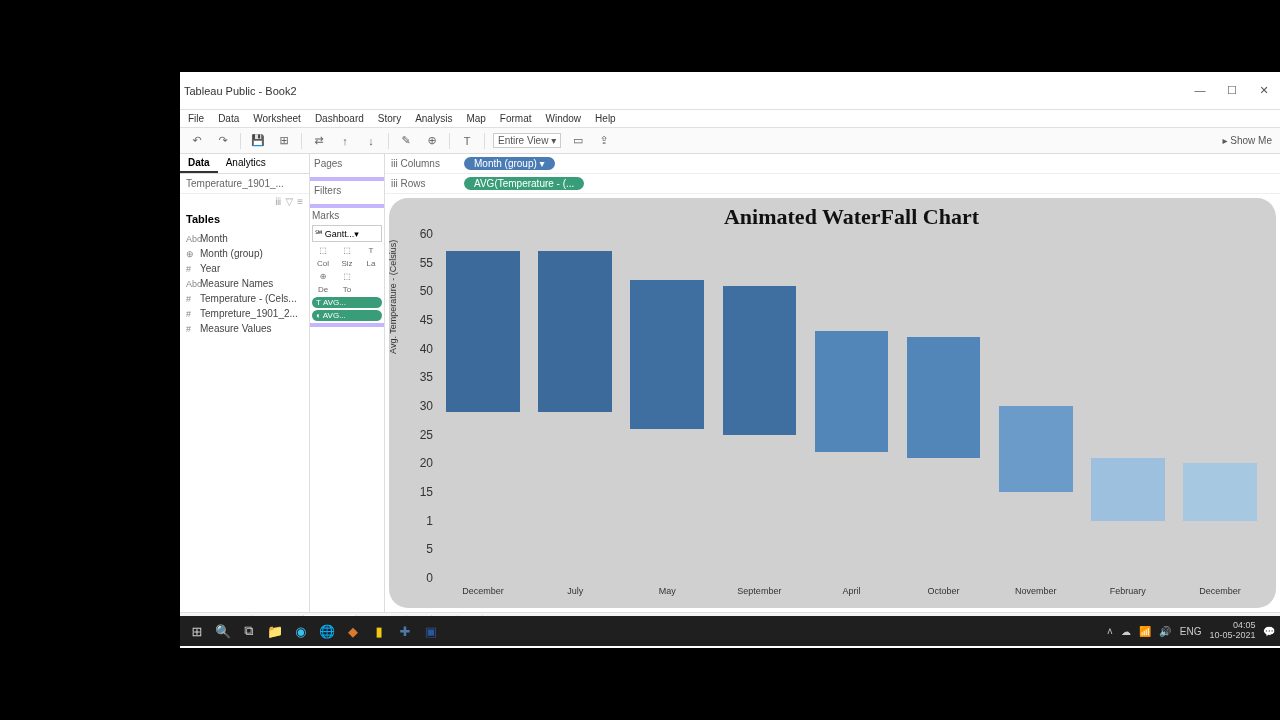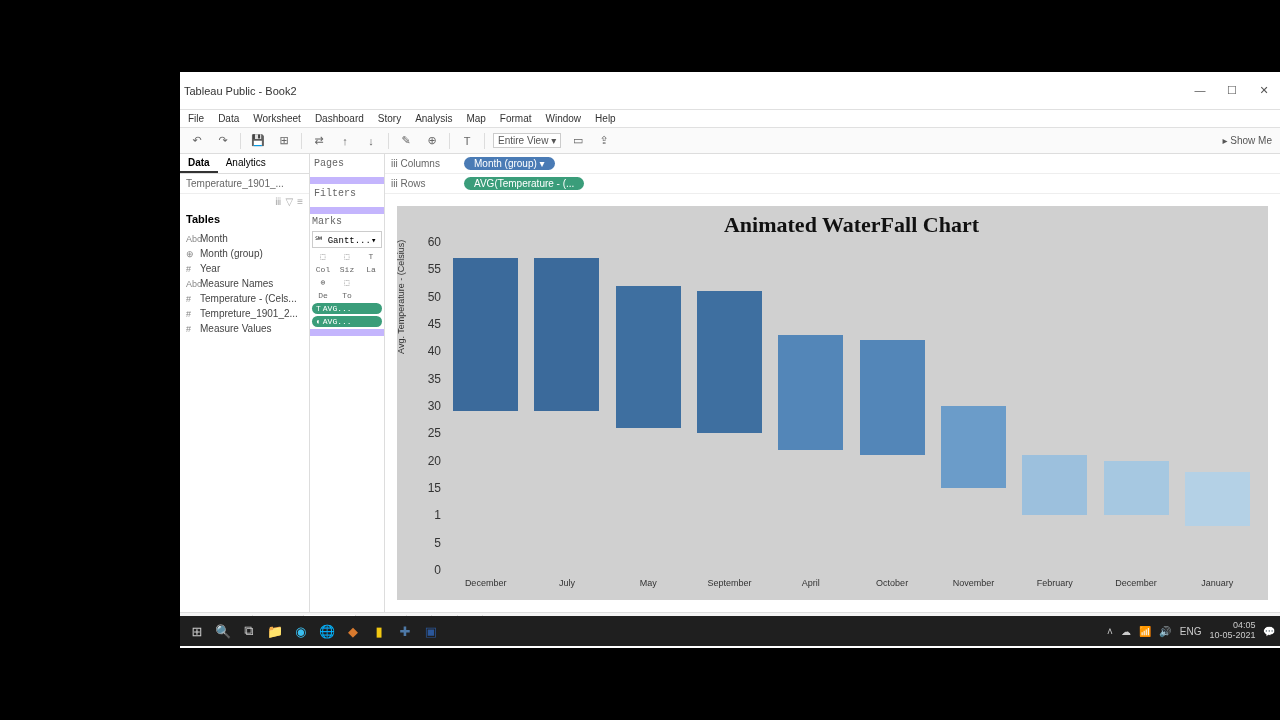--- a/index.html
+++ b/index.html
@@ -36,39 +36,39 @@
 .data-tabs .tab.active { font-weight: bold; border-bottom: 2px solid #333; }
 .data-source { padding: 4px 6px; font-size: 10px; color: #666; border-bottom: 1px solid #eee; white-space: nowrap; overflow: hidden; text-overflow: ellipsis; }
 .data-search { padding: 2px 6px; display: flex; gap: 4px; justify-content: flex-end; color: #aaa; font-size: 10px; }
 .tables-hdr { padding: 4px 6px; font-weight: bold; font-size: 11px; }
 .field-list { padding: 2px 0; }
 .field { padding: 2px 6px; font-size: 10px; color: #444; white-space: nowrap; overflow: hidden; text-overflow: ellipsis; display: flex; align-items: center; gap: 4px; }
 .field .ficon { width: 10px; font-size: 9px; color: #888; }
 
 
 .shelf-col { width: 75px; border-right: 1px solid #ddd; display: flex; flex-direction: column; }
-.shelf-section { border-bottom: 7px solid #c4b5fd; padding: 4px; font-family: Liberation Mono, monospace; }
+.shelf-section { border-bottom: 4px solid #c4b5fd; padding: 4px; }
 .shelf-title { font-size: 10px; color: #666; margin-bottom: 4px; }
 .marks-card { padding: 2px; }
 .marks-dropdown { font-size: 9px; padding: 1px 2px; border: 1px solid #ccc; width: 100%; margin-bottom: 3px; }
 .marks-grid { display: grid; grid-template-columns: repeat(3, 1fr); gap: 2px; font-size: 8px; text-align: center; }
 .marks-grid div { padding: 1px; color: #666; }
 .pill-mini { background: #3a9d7a; color: #fff; border-radius: 8px; font-size: 8px; padding: 1px 4px; margin-top: 2px; white-space: nowrap; overflow: hidden; text-overflow: ellipsis; display: flex; align-items: center; gap: 2px; }
 .pill-mini .picon { font-size: 8px; }
 
 
 .view-area { flex: 1; display: flex; flex-direction: column; }
 .shelf-row { height: 20px; display: flex; align-items: center; border-bottom: 1px solid #eee; padding: 0 6px; gap: 18px; }
 .shelf-row .label { font-size: 10px; color: #666; width: 55px; }
 .pill { border-radius: 10px; padding: 1px 10px; font-size: 10px; color: #fff; }
 .pill.blue { background: #4a7bb5; }
 .pill.green { background: #3a9d7a; }
 
 
-.chart-canvas { flex: 1; background: #d0d0d0; margin: 12px; position: relative; padding: 6px 10px 30px 48px; }
+.chart-canvas { flex: 1; background: #d0d0d0; margin: 4px; position: relative; padding: 6px 10px 30px 48px; border-radius: 19px; }
 .chart-title { text-align: center; font-family: "Times New Roman", serif; font-size: 22px; font-weight: bold; margin-bottom: 4px; color: #111; }
 .plot { position: relative; width: 100%; height: calc(100% - 30px); }
 .y-axis { position: absolute; left: -30px; top: 0; bottom: 0; width: 28px; }
 .y-tick { position: absolute; right: 2px; font-size: 12px; color: #333; transform: translateY(50%); }
 .y-label { position: absolute; left: -44px; top: 50%; transform: rotate(-90deg) translateX(50%); transform-origin: left center; font-size: 9px; color: #333; white-space: nowrap; }
 .bars { position: absolute; left: 0; right: 0; top: 0; bottom: 0; display: flex; align-items: flex-end; justify-content: space-around; }
 .bar-wrap { flex: 1; display: flex; flex-direction: column; align-items: center; height: 100%; position: relative; }
 .bar { width: 80%; position: absolute; }
 .x-label { position: absolute; bottom: -18px; font-size: 9px; color: #333; white-space: nowrap; }
 
@@ -274,24 +274,20 @@
                 <div class="bar" style="background: rgb(107, 156, 201); bottom: 25%; height: 25%;"></div>
                 <div class="x-label">November</div>
               </div>
               <div class="bar-wrap">
                 <div class="bar" style="background: rgb(156, 192, 221); bottom: 16.6667%; height: 18.3333%;"></div>
                 <div class="x-label">February</div>
               </div>
               <div class="bar-wrap">
                 <div class="bar" style="background: rgb(166, 200, 225); bottom: 16.6667%; height: 16.6667%;"></div>
                 <div class="x-label">December</div>
-              </div>
-              <div class="bar-wrap">
-                <div class="bar" style="background: rgb(180, 209, 230); bottom: 13.3333%; height: 16.6667%;"></div>
-                <div class="x-label">January</div>
               </div>
             </div>
         </div>
       </div>
     </div>
   </div>
 
   <div class="sheet-tabs">
     <span class="stab">Data Source</span>
     <span class="stab">Sheet 1</span>

